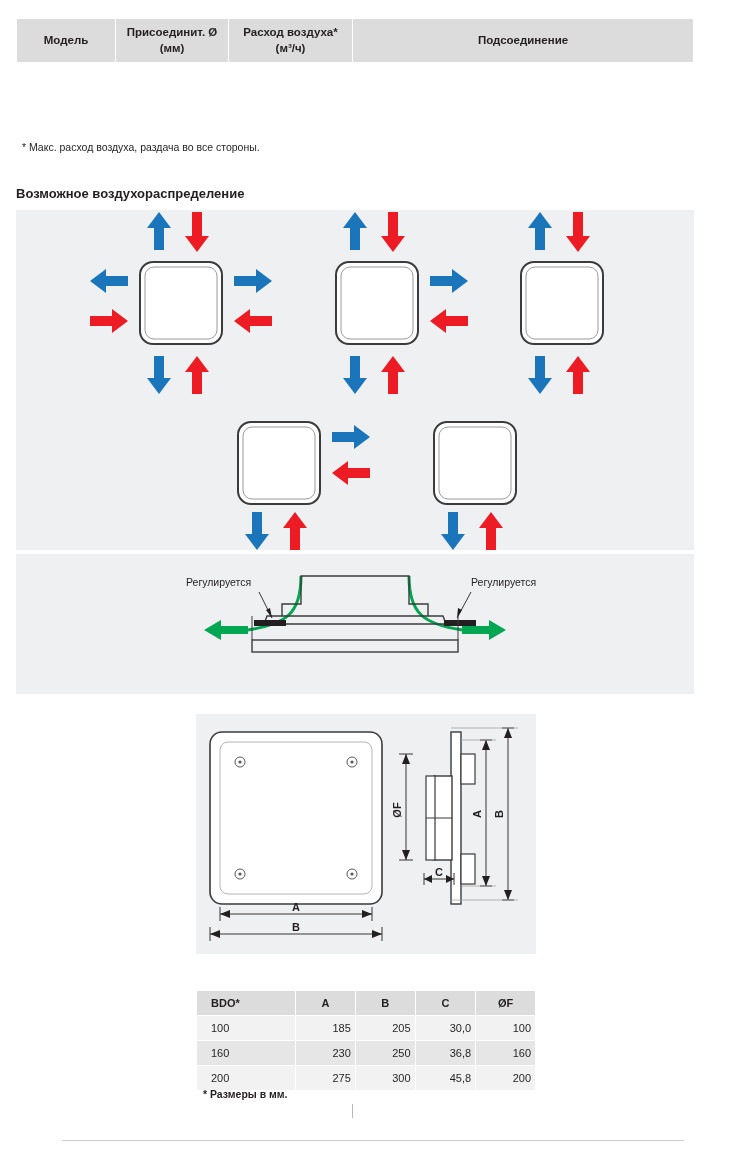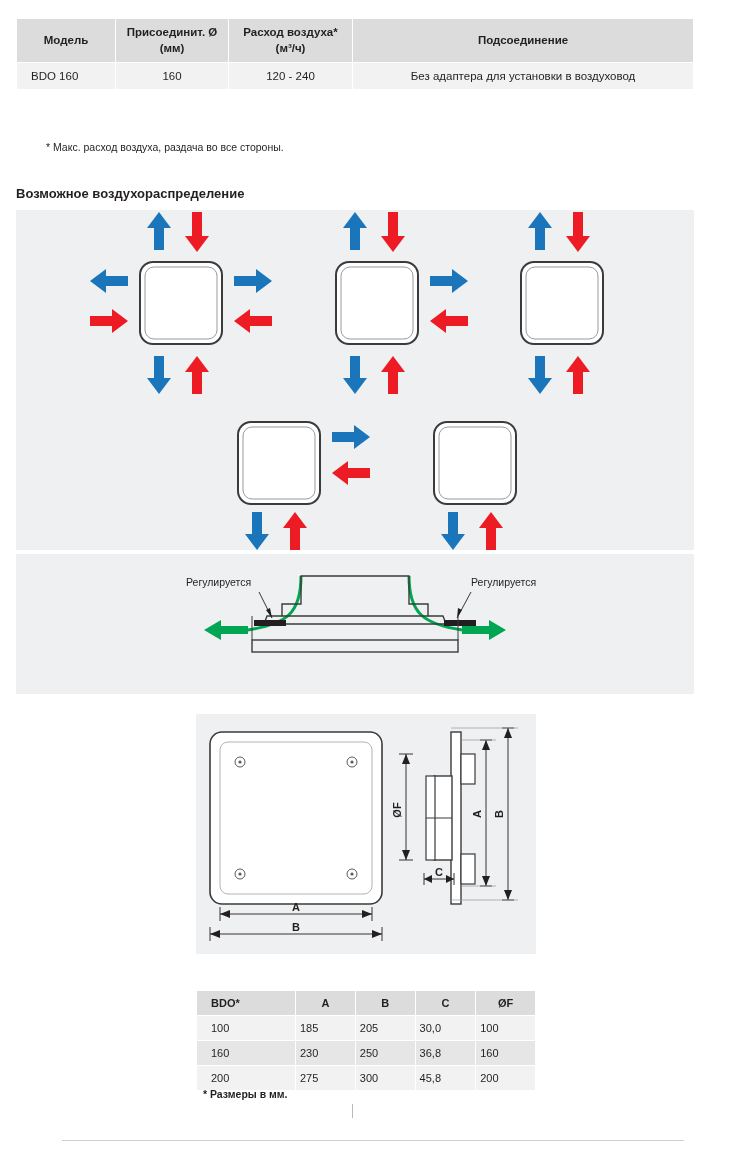--- a/index.html
+++ b/index.html
@@ -44,21 +44,20 @@
   }
   .spec-table tbody tr:nth-child(odd) td { background: #f2f2f2; }
   .spec-table tbody tr:nth-child(even) td { background: #e6e6e6; }
   .spec-table td.model-cell { text-align: left; padding-left: 14px; }
   .spec-note {
     position: absolute;
     left: 22px;
     top: 141px;
     font-size: 10.5px;
     color: #231f20;
-    margin-left: 24px;
   }
 
   
   .section-title {
     position: absolute;
     left: 16px;
     top: 186px;
     font-size: 13px;
     font-weight: bold;
     color: #231f20;
@@ -105,21 +104,21 @@
     font-weight: bold;
     padding: 6px 4px;
     border: 1px solid #ffffff;
     text-align: center;
     color: #231f20;
   }
   .dim-table th.left, .dim-table td.left { text-align: left; padding-left: 14px; }
   .dim-table td {
     padding: 6px 4px;
     border: 1px solid #ffffff;
-    text-align: left;
+    text-align: right;
     color: #231f20;
   }
   .dim-table tbody tr:nth-child(odd) td { background: #f2f2f2; }
   .dim-table tbody tr:nth-child(even) td { background: #e6e6e6; }
   .dim-note {
     position: absolute;
     left: 203px;
     top: 1088px;
     font-size: 10.5px;
     font-weight: bold;
@@ -163,26 +162,20 @@
       <th style="width:115px">
         <span>Расход воздуха*</span><br>
         <span>(м³/ч)</span>
       </th>
       <th>
         <span>Подсоединение</span>
       </th>
     </tr>
   </thead>
   <tbody>
-    <tr>
-      <td class="model-cell">BDO 160</td>
-      <td>160</td>
-      <td>120 - 240</td>
-      <td>Без адаптера для установки в воздуховод</td>
-    </tr>
   </tbody>
 </table>
 
 <div class="spec-note">* Макс. расход воздуха, раздача во все стороны.</div>
 
 <div class="section-title">Возможное воздухораспределение</div>
 
 <div class="panel-a">
   <svg width="678" height="340" viewBox="0 0 678 340">
     <defs>

